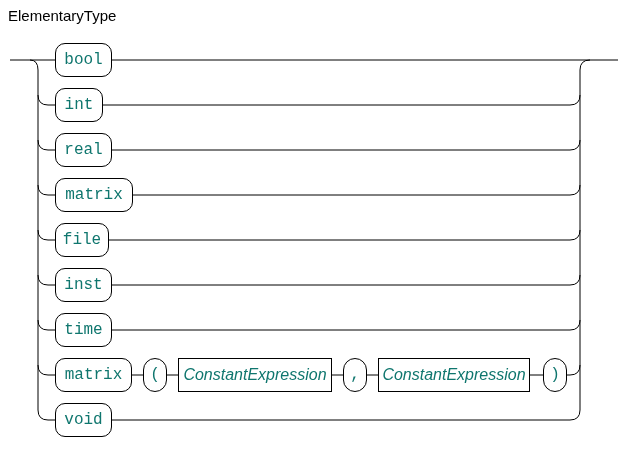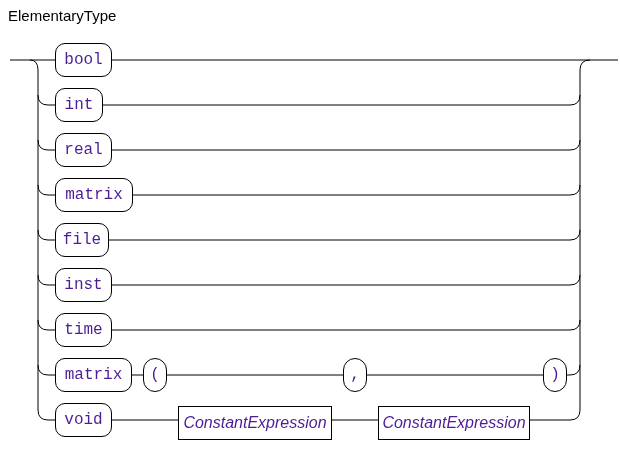--- a/index.html
+++ b/index.html
@@ -7,34 +7,34 @@
     position:relative;width:620px;height:451px;background:#ffffff;
     font-family:"Liberation Sans",sans-serif;overflow:hidden;
   }
   .rails{position:absolute;left:0;top:0;}
   .title{
     position:absolute;left:8px;top:7px;
     font-size:15px;font-weight:normal;color:#000000;letter-spacing:0px;
   }
   .box{
     position:absolute;height:34px;box-sizing:border-box;
-    border:1px solid #000000;background:#ffffff;color:#4c1d95;
+    border:1px solid #000000;background:#ffffff;color:#0f766e;
     display:flex;align-items:center;justify-content:center;
     white-space:nowrap;
   }
   .term{
     border-radius:10px;
     font-family:"Liberation Mono","DejaVu Sans Mono",monospace;
     font-size:16px;
   }
   .punct{width:24px;border-radius:13px;}
   .nonterm{
     border-radius:0;
     font-family:"Liberation Sans",sans-serif;
-    font-style:italic;font-size:16px;margin-top:48px;
+    font-style:italic;font-size:16px;
   }
 </style>
 </head>
 <body>
 
 <div class="canvas">
 
   <svg class="rails" width="620" height="451" viewBox="0 0 620 451">
     <g stroke="#000000" stroke-width="1" fill="none">
 

